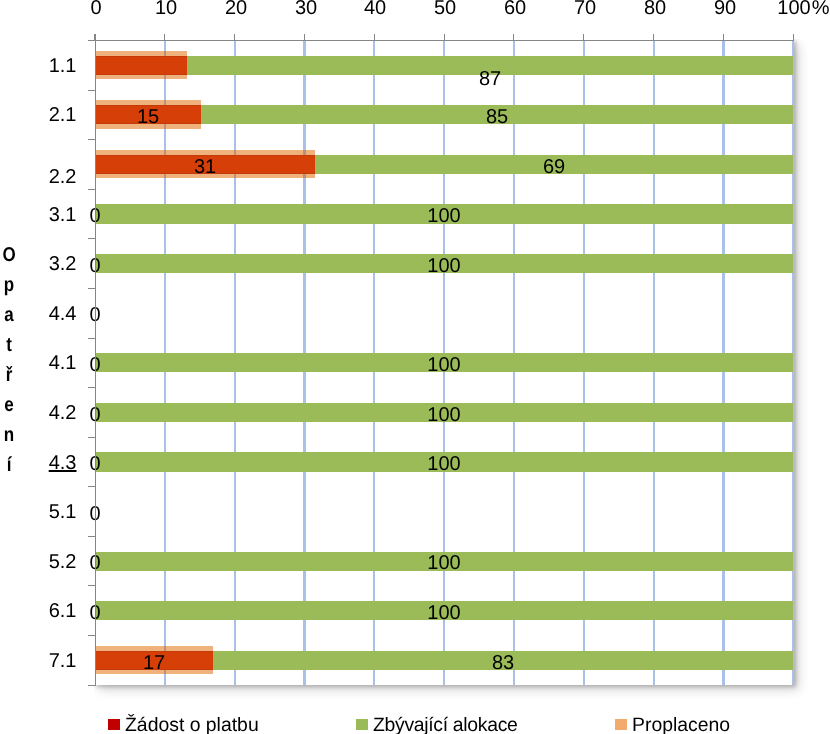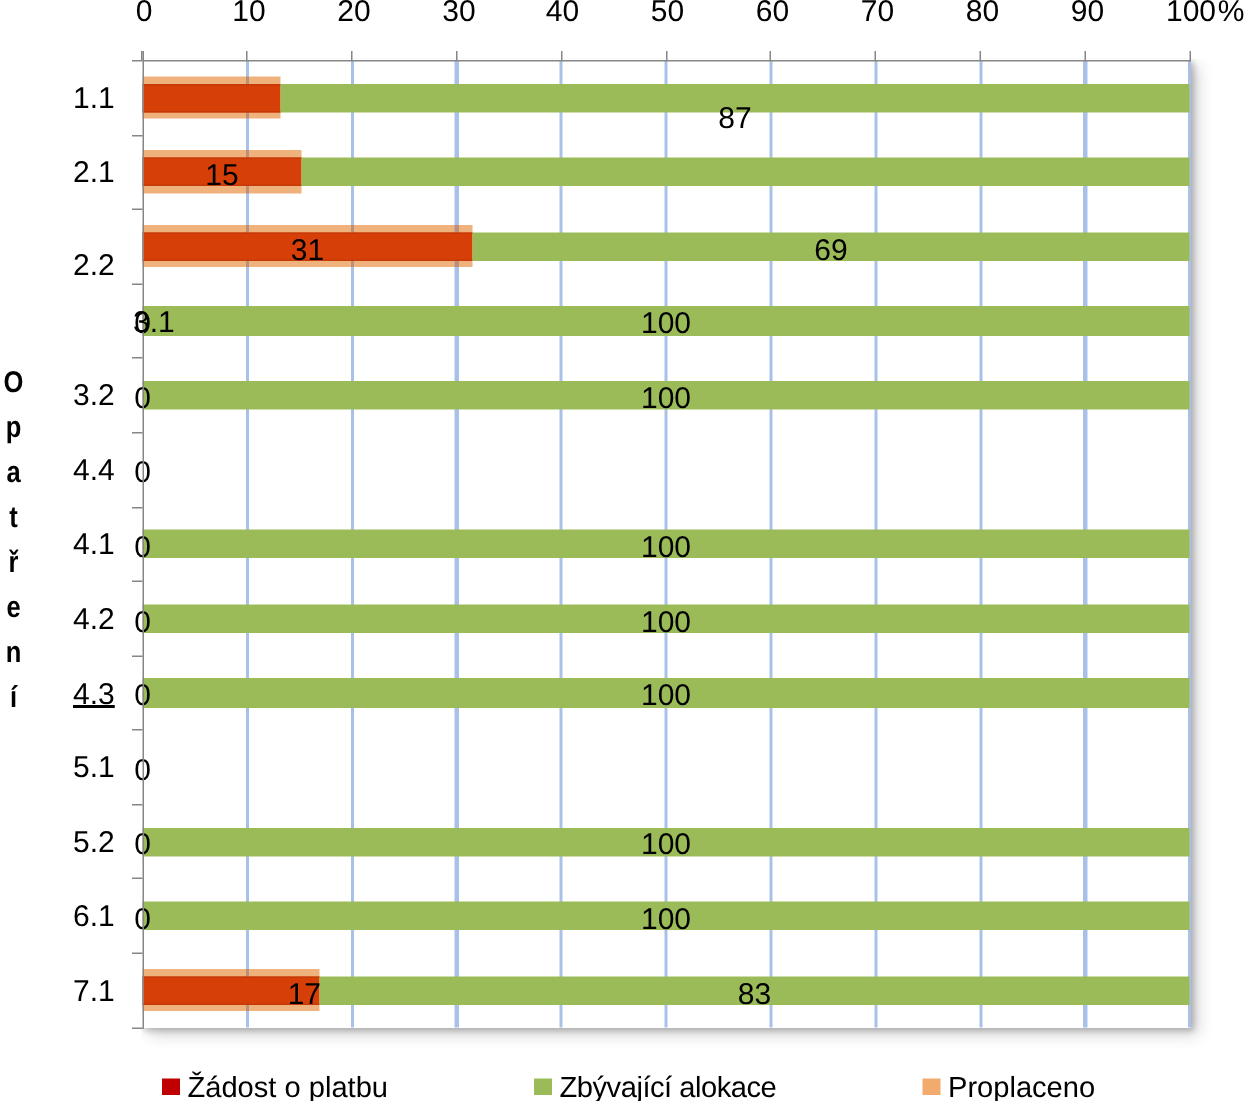--- a/index.html
+++ b/index.html
@@ -78,39 +78,40 @@
       <div class="bar" style="left: 95px; top: 254.031px; width: 698.4px; height: 19.2px; background: rgb(155, 187, 89);"></div>
       <div class="bar" style="left: 95px; top: 353.2px; width: 698.4px; height: 19.2px; background: rgb(155, 187, 89);"></div>
       <div class="bar" style="left: 95px; top: 402.785px; width: 698.4px; height: 19.2px; background: rgb(155, 187, 89);"></div>
       <div class="bar" style="left: 95px; top: 452.369px; width: 698.4px; height: 19.2px; background: rgb(155, 187, 89);"></div>
       <div class="bar" style="left: 95px; top: 551.538px; width: 698.4px; height: 19.2px; background: rgb(155, 187, 89);"></div>
       <div class="bar" style="left: 95px; top: 601.123px; width: 698.4px; height: 19.2px; background: rgb(155, 187, 89);"></div>
       <div class="bar" style="left: 95px; top: 650.708px; width: 118.03px; height: 19.2px; background: rgb(215, 63, 9); border-top: 1px solid rgb(196, 58, 8); border-bottom: 1px solid rgb(196, 58, 8); box-sizing: border-box;"></div>
       <div class="bar" style="left: 213.03px; top: 650.708px; width: 580.37px; height: 19.2px; background: rgb(155, 187, 89);"></div>
       <div class="dlabel" style="left: 430.294px; top: 68px; width: 120px;">87</div>
       <div class="dlabel" style="left: 88.0784px; top: 106.077px; width: 120px;">15</div>
+      <div class="dlabel" style="left: 437.278px; top: 106.077px; width: 120px;">85</div>
       <div class="dlabel" style="left: 144.998px; top: 155.662px; width: 120px;">31</div>
       <div class="dlabel" style="left: 494.198px; top: 155.662px; width: 120px;">69</div>
       <div class="dlabel" style="left: 35px; top: 205.246px; width: 120px;">0</div>
       <div class="dlabel" style="left: 384.2px; top: 205.246px; width: 120px;">100</div>
       <div class="dlabel" style="left: 35px; top: 254.831px; width: 120px;">0</div>
       <div class="dlabel" style="left: 384.2px; top: 254.831px; width: 120px;">100</div>
       <div class="dlabel" style="left: 35px; top: 304.415px; width: 120px;">0</div>
       <div class="dlabel" style="left: 35px; top: 354px; width: 120px;">0</div>
       <div class="dlabel" style="left: 384.2px; top: 354px; width: 120px;">100</div>
       <div class="dlabel" style="left: 35px; top: 403.585px; width: 120px;">0</div>
       <div class="dlabel" style="left: 384.2px; top: 403.585px; width: 120px;">100</div>
       <div class="dlabel" style="left: 35px; top: 453.169px; width: 120px;">0</div>
       <div class="dlabel" style="left: 384.2px; top: 453.169px; width: 120px;">100</div>
       <div class="dlabel" style="left: 35px; top: 502.754px; width: 120px;">0</div>
       <div class="dlabel" style="left: 35px; top: 552.338px; width: 120px;">0</div>
       <div class="dlabel" style="left: 384.2px; top: 552.338px; width: 120px;">100</div>
       <div class="dlabel" style="left: 35px; top: 601.923px; width: 120px;">0</div>
       <div class="dlabel" style="left: 384.2px; top: 601.923px; width: 120px;">100</div>
-      <div class="dlabel" style="left: 94.0148px; top: 651.508px; width: 120px; text-align: right;">17</div>
+      <div class="dlabel" style="left: 94.0148px; top: 651.508px; width: 120px;">17</div>
       <div class="dlabel" style="left: 443.215px; top: 651.508px; width: 120px;">83</div>
     </div>
   <div id="x-axis">
       <div class="xaxis-line"></div>
       <div class="xtick" style="left: 94px;"></div>
       <div class="xlabel" style="left: 36px; width: 120px; text-align: center;"><span>0</span></div>
       <div class="xtick" style="left: 164px;"></div>
       <div class="xlabel" style="left: 105.84px; width: 120px; text-align: center;"><span>10</span></div>
       <div class="xtick" style="left: 234px;"></div>
       <div class="xlabel" style="left: 175.68px; width: 120px; text-align: center;"><span>20</span></div>
@@ -143,21 +144,21 @@
       <div class="ytick" style="top: 387px;"></div>
       <div class="ytick" style="top: 437px;"></div>
       <div class="ytick" style="top: 486px;"></div>
       <div class="ytick" style="top: 536px;"></div>
       <div class="ytick" style="top: 585px;"></div>
       <div class="ytick" style="top: 635px;"></div>
       <div class="ytick" style="top: 685px;"></div>
       <div class="ycat" style="left: 0px; width: 76.5px; top: 54.8923px;">1.1</div>
       <div class="ycat" style="left: 0px; width: 76.5px; top: 104.477px;">2.1</div>
       <div class="ycat" style="left: 0px; width: 76.5px; top: 154.062px; margin-top: 12px;">2.2</div>
-      <div class="ycat" style="left: 0px; width: 76.5px; top: 203.646px; padding-left: 40px;">3.1</div>
+      <div class="ycat" style="left: 0px; width: 76.5px; top: 203.646px;">3.1</div>
       <div class="ycat" style="left: 0px; width: 76.5px; top: 253.231px;">3.2</div>
       <div class="ycat" style="left: 0px; width: 76.5px; top: 302.815px;">4.4</div>
       <div class="ycat" style="left: 0px; width: 76.5px; top: 352.4px;">4.1</div>
       <div class="ycat" style="left: 0px; width: 76.5px; top: 401.985px;">4.2</div>
       <div class="ycat" style="left: 0px; width: 76.5px; top: 451.569px; text-decoration: underline;">4.3</div>
       <div class="ycat" style="left: 0px; width: 76.5px; top: 501.154px;">5.1</div>
       <div class="ycat" style="left: 0px; width: 76.5px; top: 550.738px;">5.2</div>
       <div class="ycat" style="left: 0px; width: 76.5px; top: 600.323px;">6.1</div>
       <div class="ycat" style="left: 0px; width: 76.5px; top: 649.908px;">7.1</div>
       <div class="axis-title" style="left: -3px; top: 239.6px; width: 24px;">

